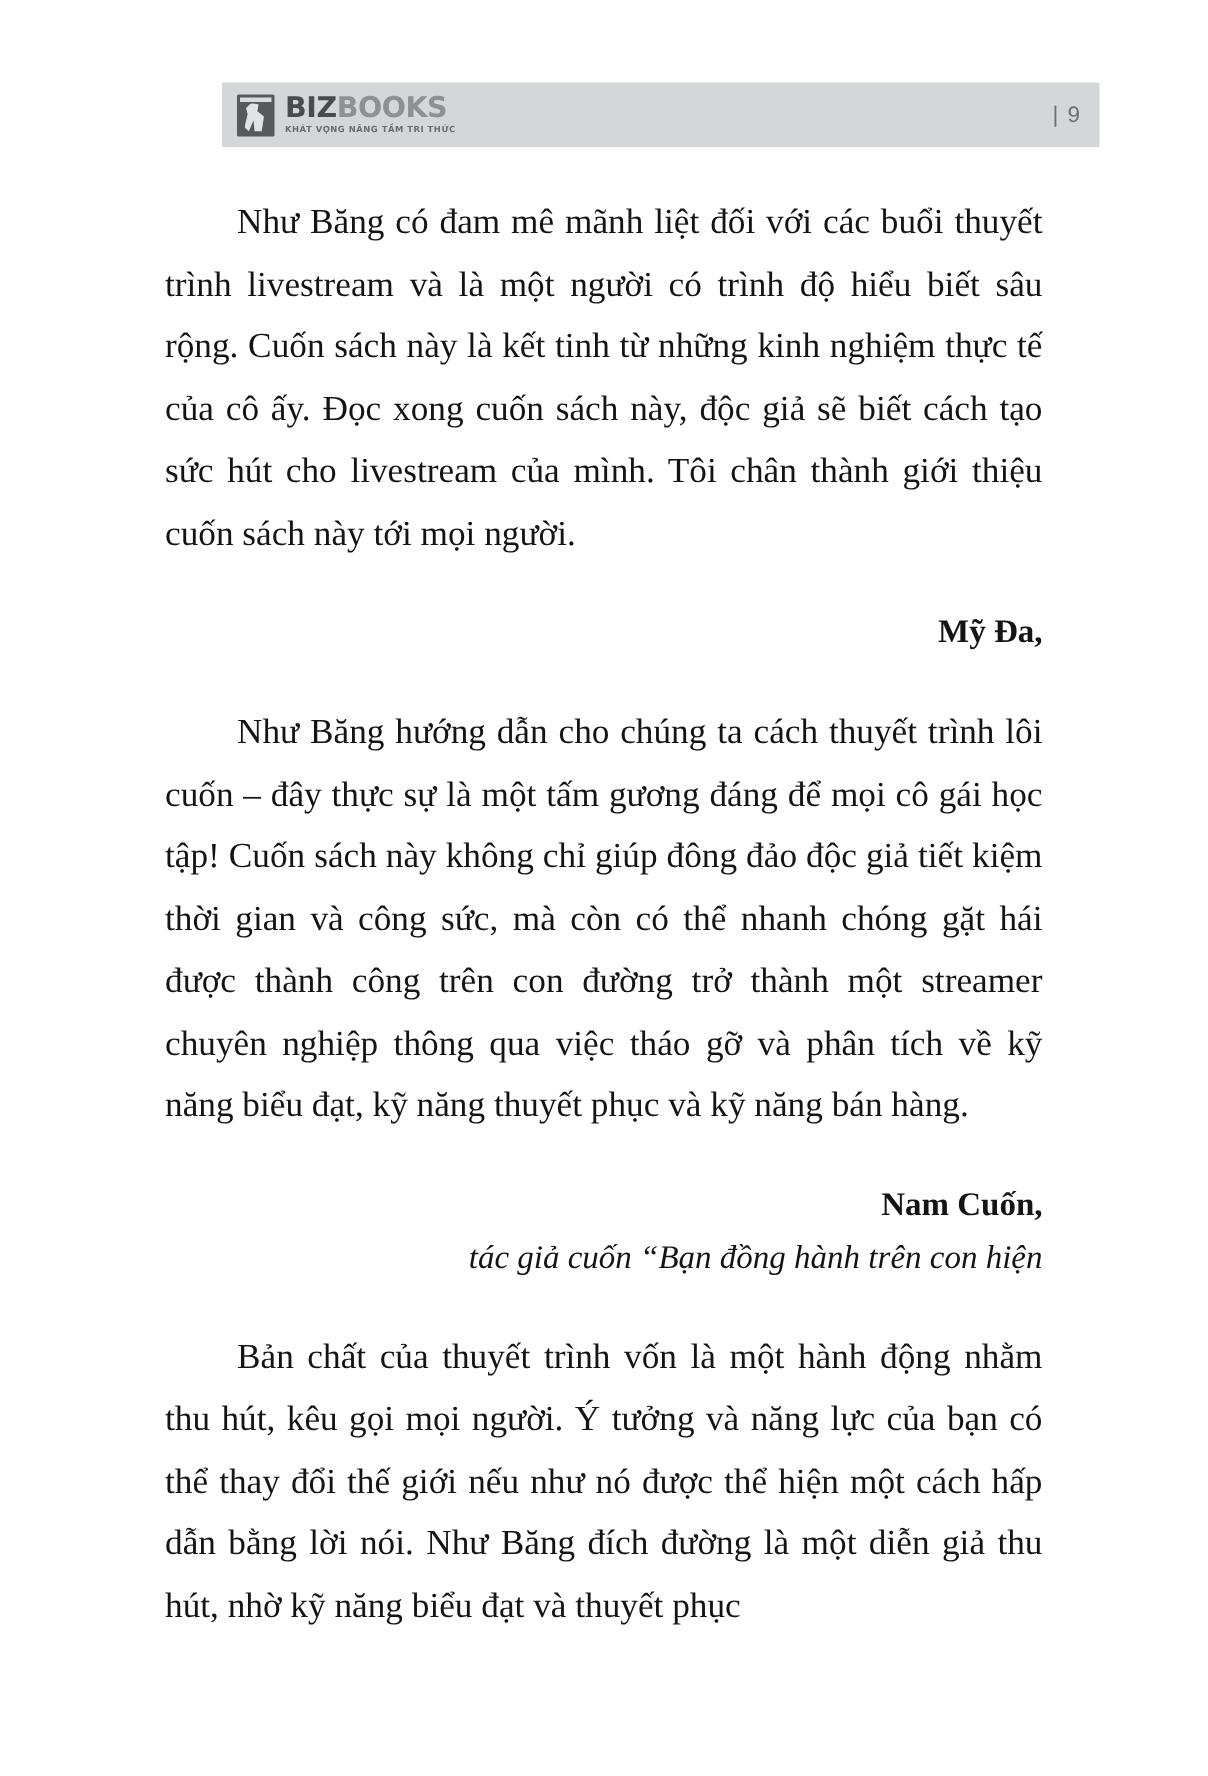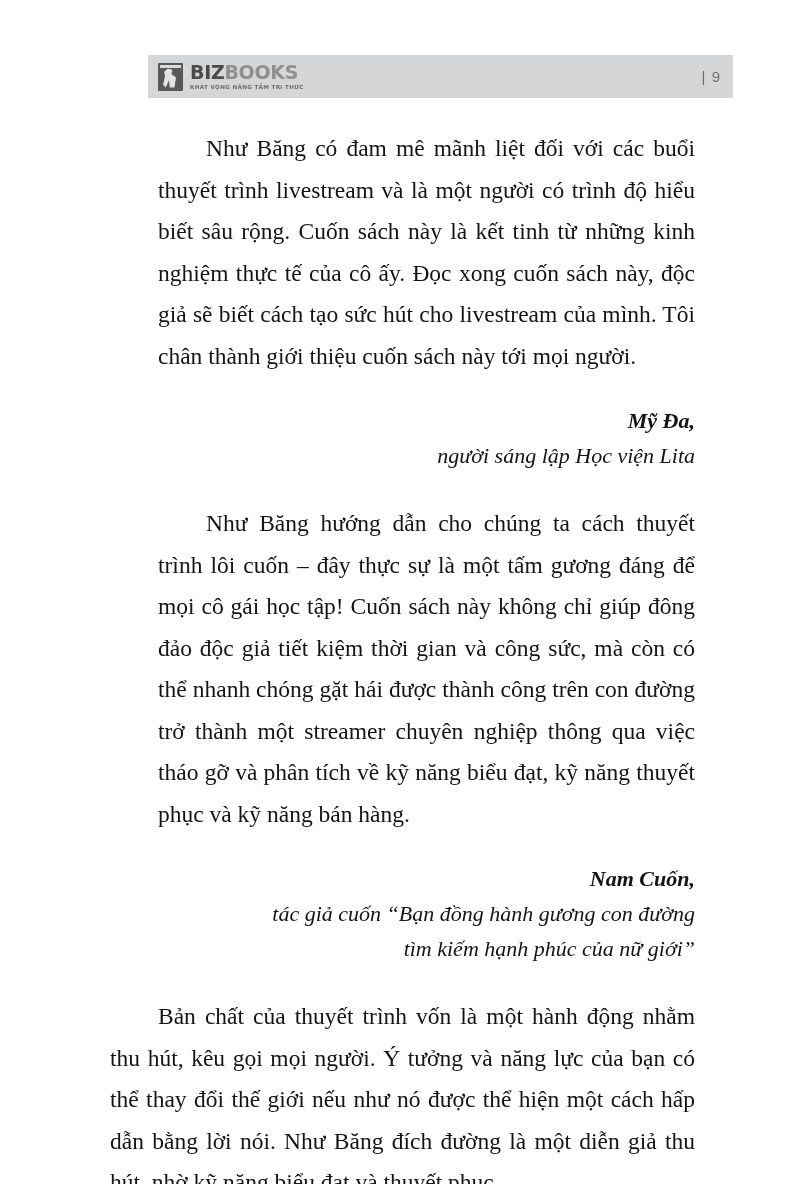--- a/index.html
+++ b/index.html
@@ -125,35 +125,33 @@
     text-align: justify;
     text-justify: inter-word;
     text-indent: 48px;
     font-size: 23.5px;
     line-height: 41.5px;
     color: #141414;
     hyphens: none;
   }
   p.body-par.last-line-natural {
     text-align-last: left;
-    margin-left: 48px;
   }
 
   .spacer-after-par { height: 26px; }
   .spacer-after-attr { height: 30px; }
 
   .attribution {
     text-align: right;
     font-size: 22px;
     line-height: 35px;
     color: #141414;
   }
   .attrib-name {
     font-weight: bold;
-    font-style: italic;
     display: block;
   }
   .attrib-role {
     font-style: italic;
     display: block;
   }
 </style>
 </head>
 <body>
 
@@ -176,33 +174,31 @@
   </div>
 
   <div class="content">
 
     <p class="body-par last-line-natural">Như Băng có đam mê mãnh liệt đối với các buổi thuyết trình livestream và là một người có trình độ hiểu biết sâu rộng. Cuốn sách này là kết tinh từ những kinh nghiệm thực tế của cô ấy. Đọc xong cuốn sách này, độc giả sẽ biết cách tạo sức hút cho livestream của mình. Tôi chân thành giới thiệu cuốn sách này tới mọi người.</p>
 
     <div class="spacer-after-par"></div>
 
     <div class="attribution">
       <span class="attrib-name">Mỹ Đa,</span>
-      <span class="attrib-role">người sáng lập Học viện Lita</span>
     </div>
 
     <div class="spacer-after-attr"></div>
 
     <p class="body-par last-line-natural">Như Băng hướng dẫn cho chúng ta cách thuyết trình lôi cuốn – đây thực sự là một tấm gương đáng để mọi cô gái học tập! Cuốn sách này không chỉ giúp đông đảo độc giả tiết kiệm thời gian và công sức, mà còn có thể nhanh chóng gặt hái được thành công trên con đường trở thành một streamer chuyên nghiệp thông qua việc tháo gỡ và phân tích về kỹ năng biểu đạt, kỹ năng thuyết phục và kỹ năng bán hàng.</p>
 
     <div class="spacer-after-par"></div>
 
     <div class="attribution">
       <span class="attrib-name">Nam Cuốn,</span>
-      <span class="attrib-role">tác giả cuốn “Bạn đồng hành gương con đường</span>
-      <span class="attrib-role">tìm kiếm hạnh phúc của nữ giới”</span>
+      <span class="attrib-role">tác giả cuốn “Bạn đồng hành trên con hiện</span>
     </div>
 
     <div class="spacer-after-attr"></div>
 
     <p class="body-par">Bản chất của thuyết trình vốn là một hành động nhằm thu hút, kêu gọi mọi người. Ý tưởng và năng lực của bạn có thể thay đổi thế giới nếu như nó được thể hiện một cách hấp dẫn bằng lời nói. Như Băng đích đường là một diễn giả thu hút, nhờ kỹ năng biểu đạt và thuyết phục</p>
 
   </div>
 
 </div>
 

